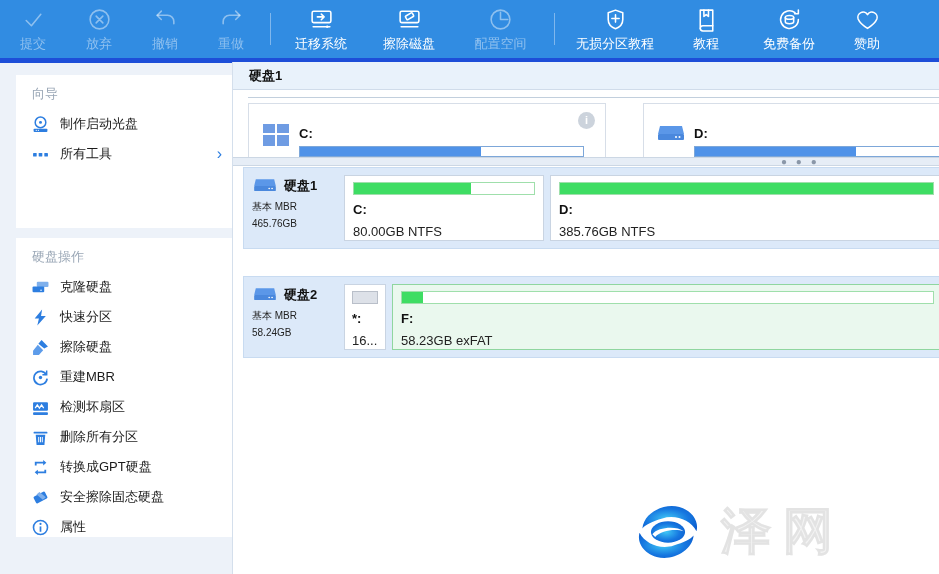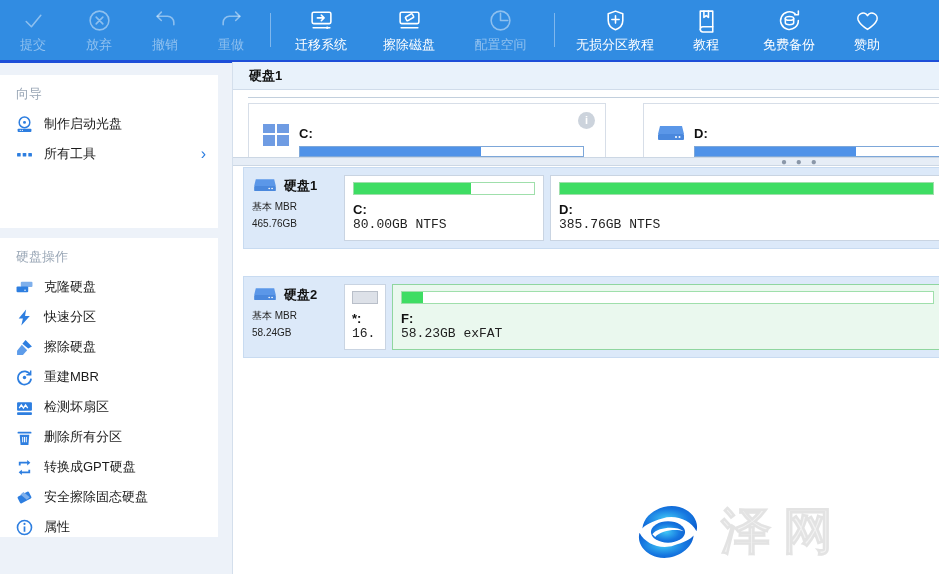--- a/index.html
+++ b/index.html
@@ -3,31 +3,31 @@
 <meta charset="utf-8">
 <style>
   * { margin:0; padding:0; box-sizing:border-box; }
   html,body { width:939px; height:574px; }
   body { font-family:"Liberation Sans","DejaVu Sans",sans-serif; background:#edf2f9; overflow:hidden; }
   #app { position:relative; width:939px; height:574px; overflow:hidden; }
 
   
   .toolbar { position:absolute; left:0; top:0; width:939px; height:63px;
     background:var(--toolbar_blue,#318ce2); display:flex; align-items:stretch;
-    border-bottom:3px solid #1d4ed8; }
+    border-bottom:5px solid #1d4ed8; }
   .tbtn { display:flex; flex-direction:column; align-items:center; justify-content:center;
     gap:3px; color:#fff; font-size:13px; cursor:pointer; padding-top:2px; }
   .tbtn.disabled { color:rgba(255,255,255,.45); }
   .tbtn svg { width:25px; height:25px; stroke:currentColor; fill:none; stroke-width:1.5;
     stroke-linecap:round; stroke-linejoin:round; }
   .tsep { width:1px; background:rgba(255,255,255,.38); margin:13px 6px; }
   .w66{width:66px}.w88{width:88px}.w95{width:95px}.w108{width:108px}.w74{width:74px}.w92{width:92px}.w64{width:64px}
 
   
-  .side-card { position:absolute; left:0; width:218px; background:#fff; }
+  .side-card { position:absolute; left:16px; width:218px; background:#fff; }
   #side-wizard { top:75px; height:153px; }
   #side-ops    { top:238px; height:299px; }
   .side-title { font-size:13px; color:#9aa7b6; padding:10px 0 6px 16px; }
   .side-item { height:30px; display:flex; align-items:center; padding:0 12px 0 16px;
     font-size:13px; color:#1b1b1b; cursor:pointer; }
   .side-item .sicon { width:17px; height:17px; margin-right:11px; flex:0 0 17px; }
   .side-item svg { width:17px; height:17px; display:block; }
   .side-item .chev { margin-left:auto; color:#2d7ee0; font-size:16px; line-height:1; }
 
   
@@ -65,21 +65,21 @@
   #diskrow-1 { top:105px; } #diskrow-2 { top:214px; }
   .diskinfo { width:92px; flex:0 0 92px; padding-top:1px; }
   .diskinfo .dhead { display:flex; align-items:center; gap:6px; }
   .diskinfo .dname { font-size:13px; font-weight:bold; color:#111; }
   .diskinfo .dline { font-size:10px; color:#222; margin-top:4px; }
   .part { background:#fff; border:1px solid #c9d4e2; margin-right:6px; padding:6px 8px 4px 8px;
     position:relative; cursor:pointer; }
   .part.grow { flex:1 1 auto; margin-right:-4px; }
   .part.selected { background:var(--selected_green_bg,#eaf8ee); border:1px solid var(--selected_green_border,#8fd69f); }
   .part .plabel { font-size:13px; font-weight:bold; color:#111; margin-top:7px; }
-  .part .psize { font-size:13px; color:#222; white-space:nowrap; overflow:hidden;font-family:Liberation Mono, monospace; }
+  .part .psize { font-size:13px; color:#222; margin-top:7px; white-space:nowrap; overflow:hidden; }
   .ubar { height:13px; border:1px solid var(--green_border,#9fdfab); background:#fff; }
   .ubar .fill { height:100%; background:var(--green_fill,#3edd63); }
   .ubar.gray { width:26px; border:1px solid #b9bfc9; }
   .ubar.gray .fill { background:#dde1e8; }
   .pc-c { width:200px; flex:0 0 200px; }
   .pc-star { width:42px; flex:0 0 42px; padding:6px 7px 4px 7px; }
 
   
   .watermark { position:absolute; left:396px; top:436px; display:flex; align-items:center; gap:14px;
     pointer-events:none; }

